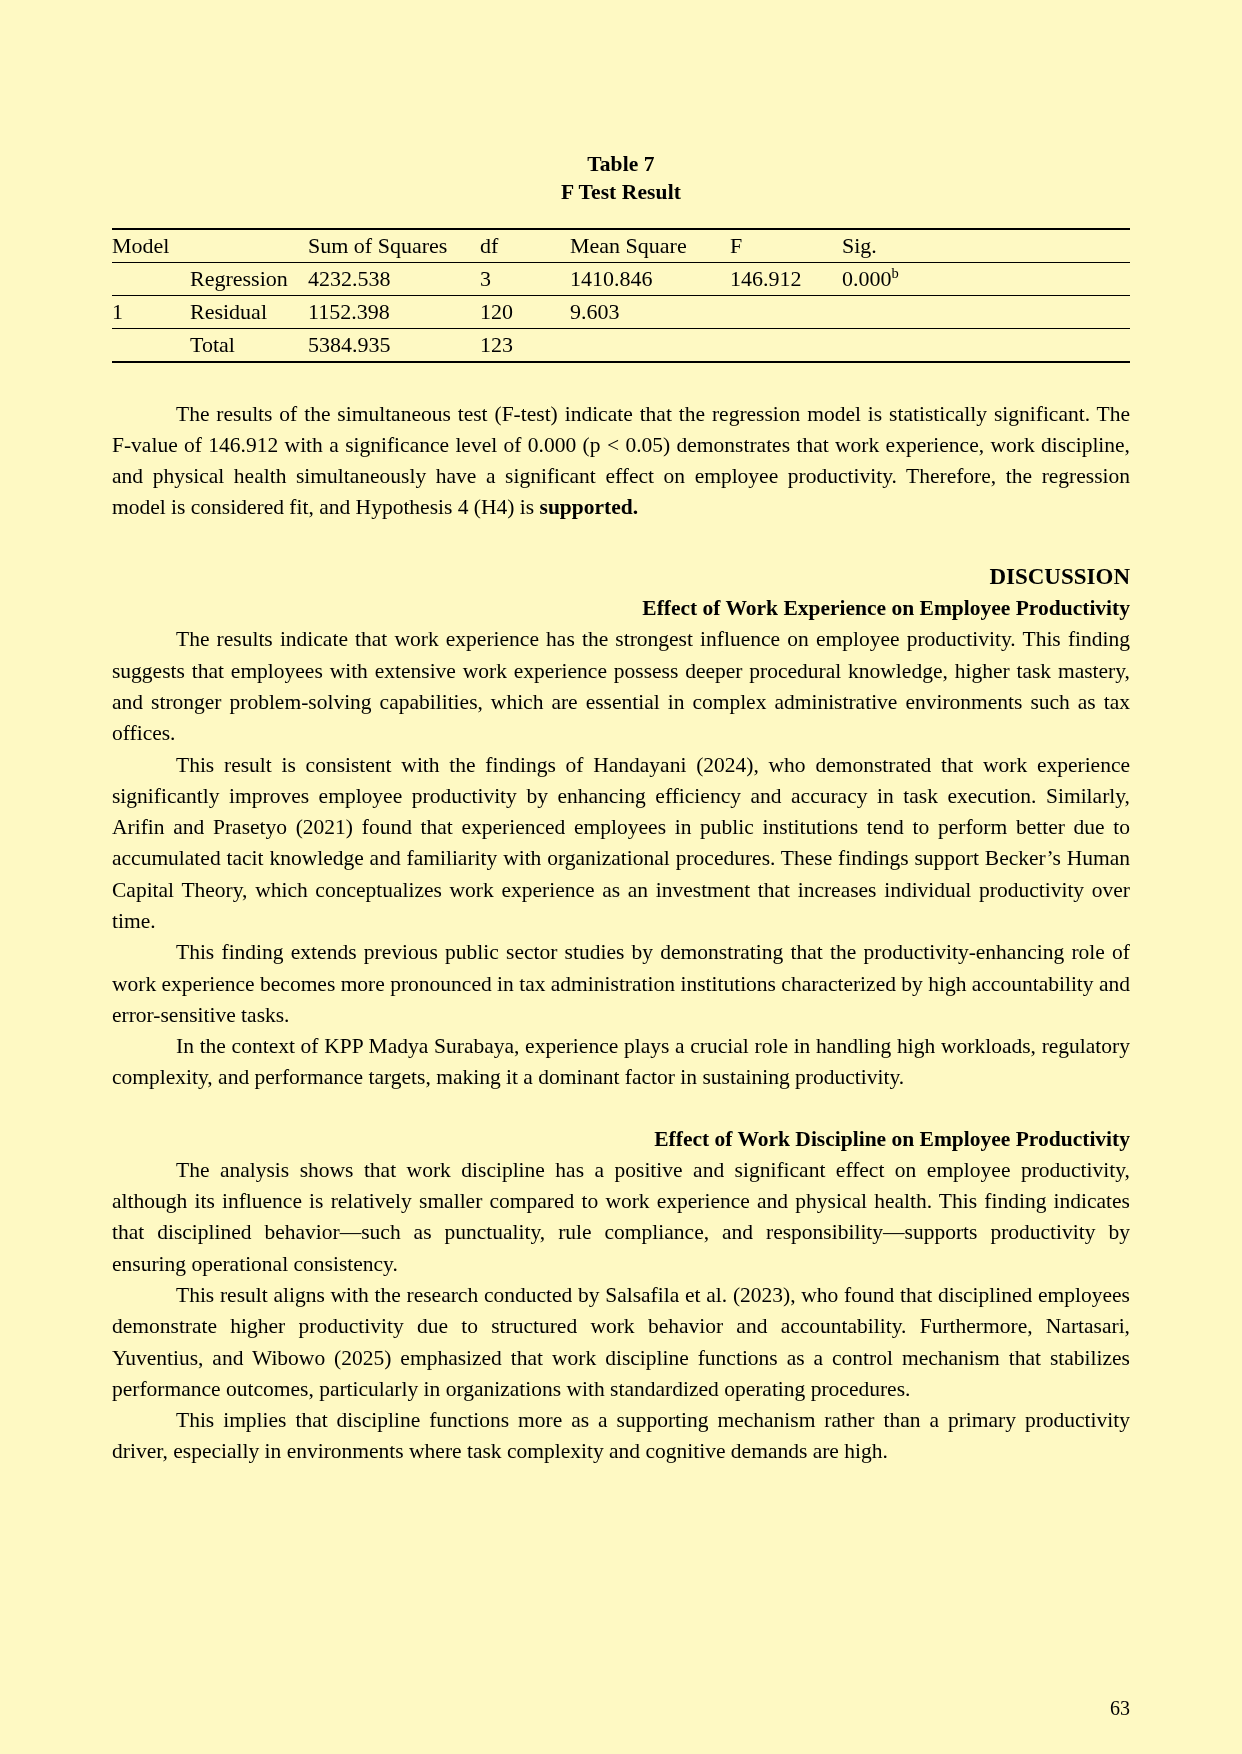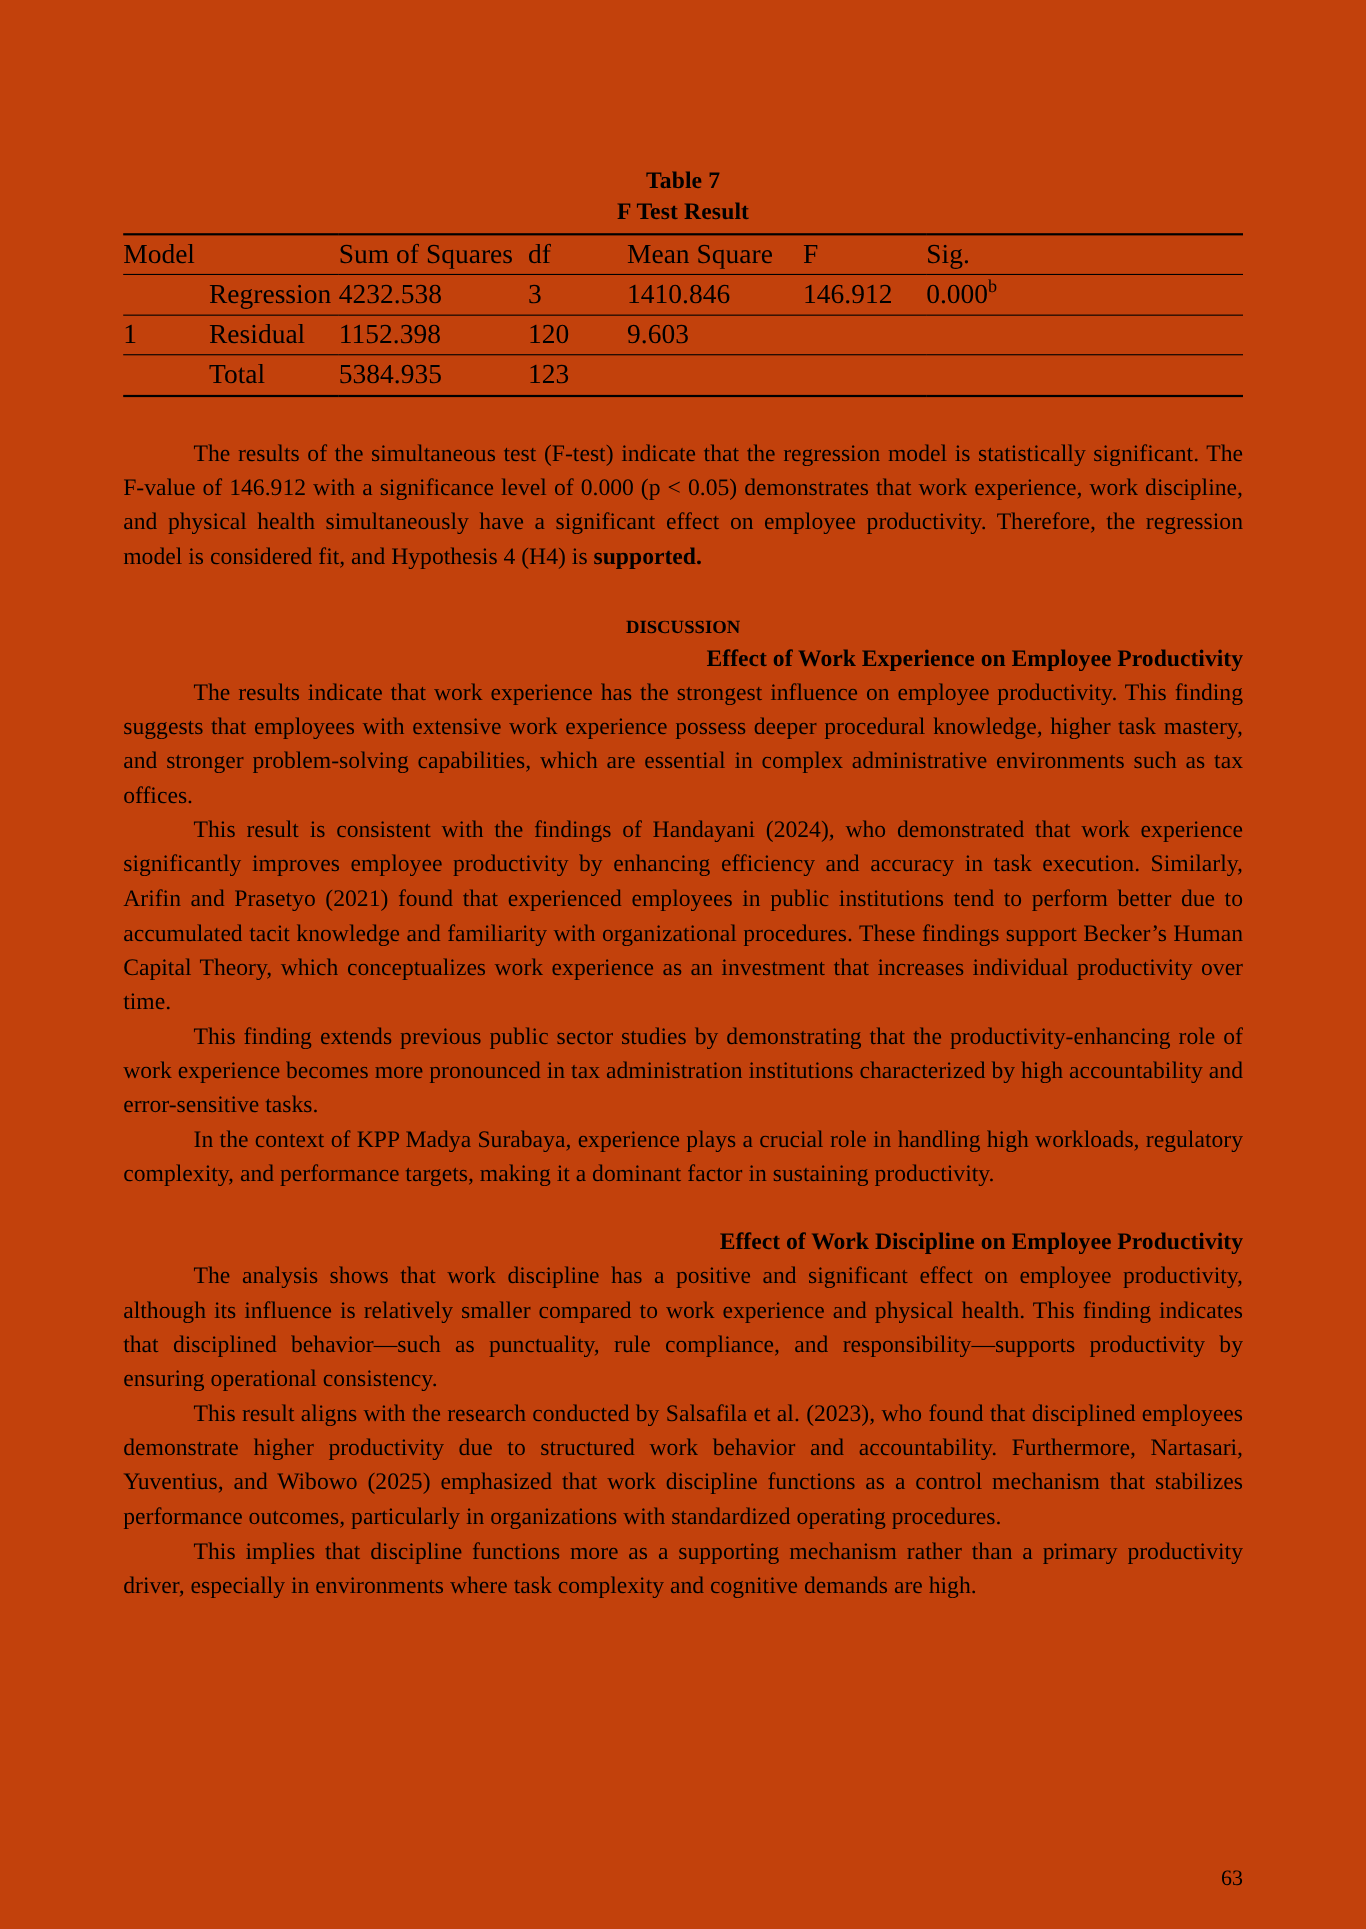--- a/index.html
+++ b/index.html
@@ -10,39 +10,39 @@
   }
   body {
     font-family: "Liberation Serif", "DejaVu Serif", serif;
     color: #000000;
   }
   .page {
     position: relative;
     width: 1242px;
     height: 1754px;
     margin: 0 auto;
-    background: #c2410c;
+    background: #fef9c3;
     box-sizing: border-box;
     padding: 150px 112px 40px 112px;
     overflow: hidden;
   }
 
   
   .table-caption {
     text-align: center;
     font-weight: bold;
     font-size: 21.5px;
     line-height: 1.32;
     letter-spacing: 0.1px;
   }
   table.ftest {
     width: 100%;
     border-collapse: collapse;
-    margin-top: 5px;
-    font-size: 25px;
+    margin-top: 21px;
+    font-size: 22px;
     line-height: 1.18;
   }
   table.ftest td, table.ftest th {
     padding: 3px 0 3px 0;
     text-align: left;
     font-weight: normal;
     vertical-align: baseline;
     white-space: nowrap;
   }
   .rule-top  { border-top: 2.4px solid #000; }
@@ -72,25 +72,25 @@
     text-justify: inter-word;
     margin: 0;
     text-indent: 64px;
     hyphens: none;
   }
   p.body.first { margin-top: 36px; }
   .gap-md { height: 30px; }
   .gap-lg { height: 36px; }
 
   h2.section-head {
-    font-size: 17px;
+    font-size: 23px;
     font-weight: bold;
     margin: 0;
     line-height: 1.455;
-    text-align: center;
+    text-align: right;
   }
   h3.sub-head {
     font-size: 21.5px;
     font-weight: bold;
     margin: 0 0 0 64px;
     line-height: 1.455;
     text-align: right;
   }
   h3.sub-head.flush {
     margin-left: 14px;

